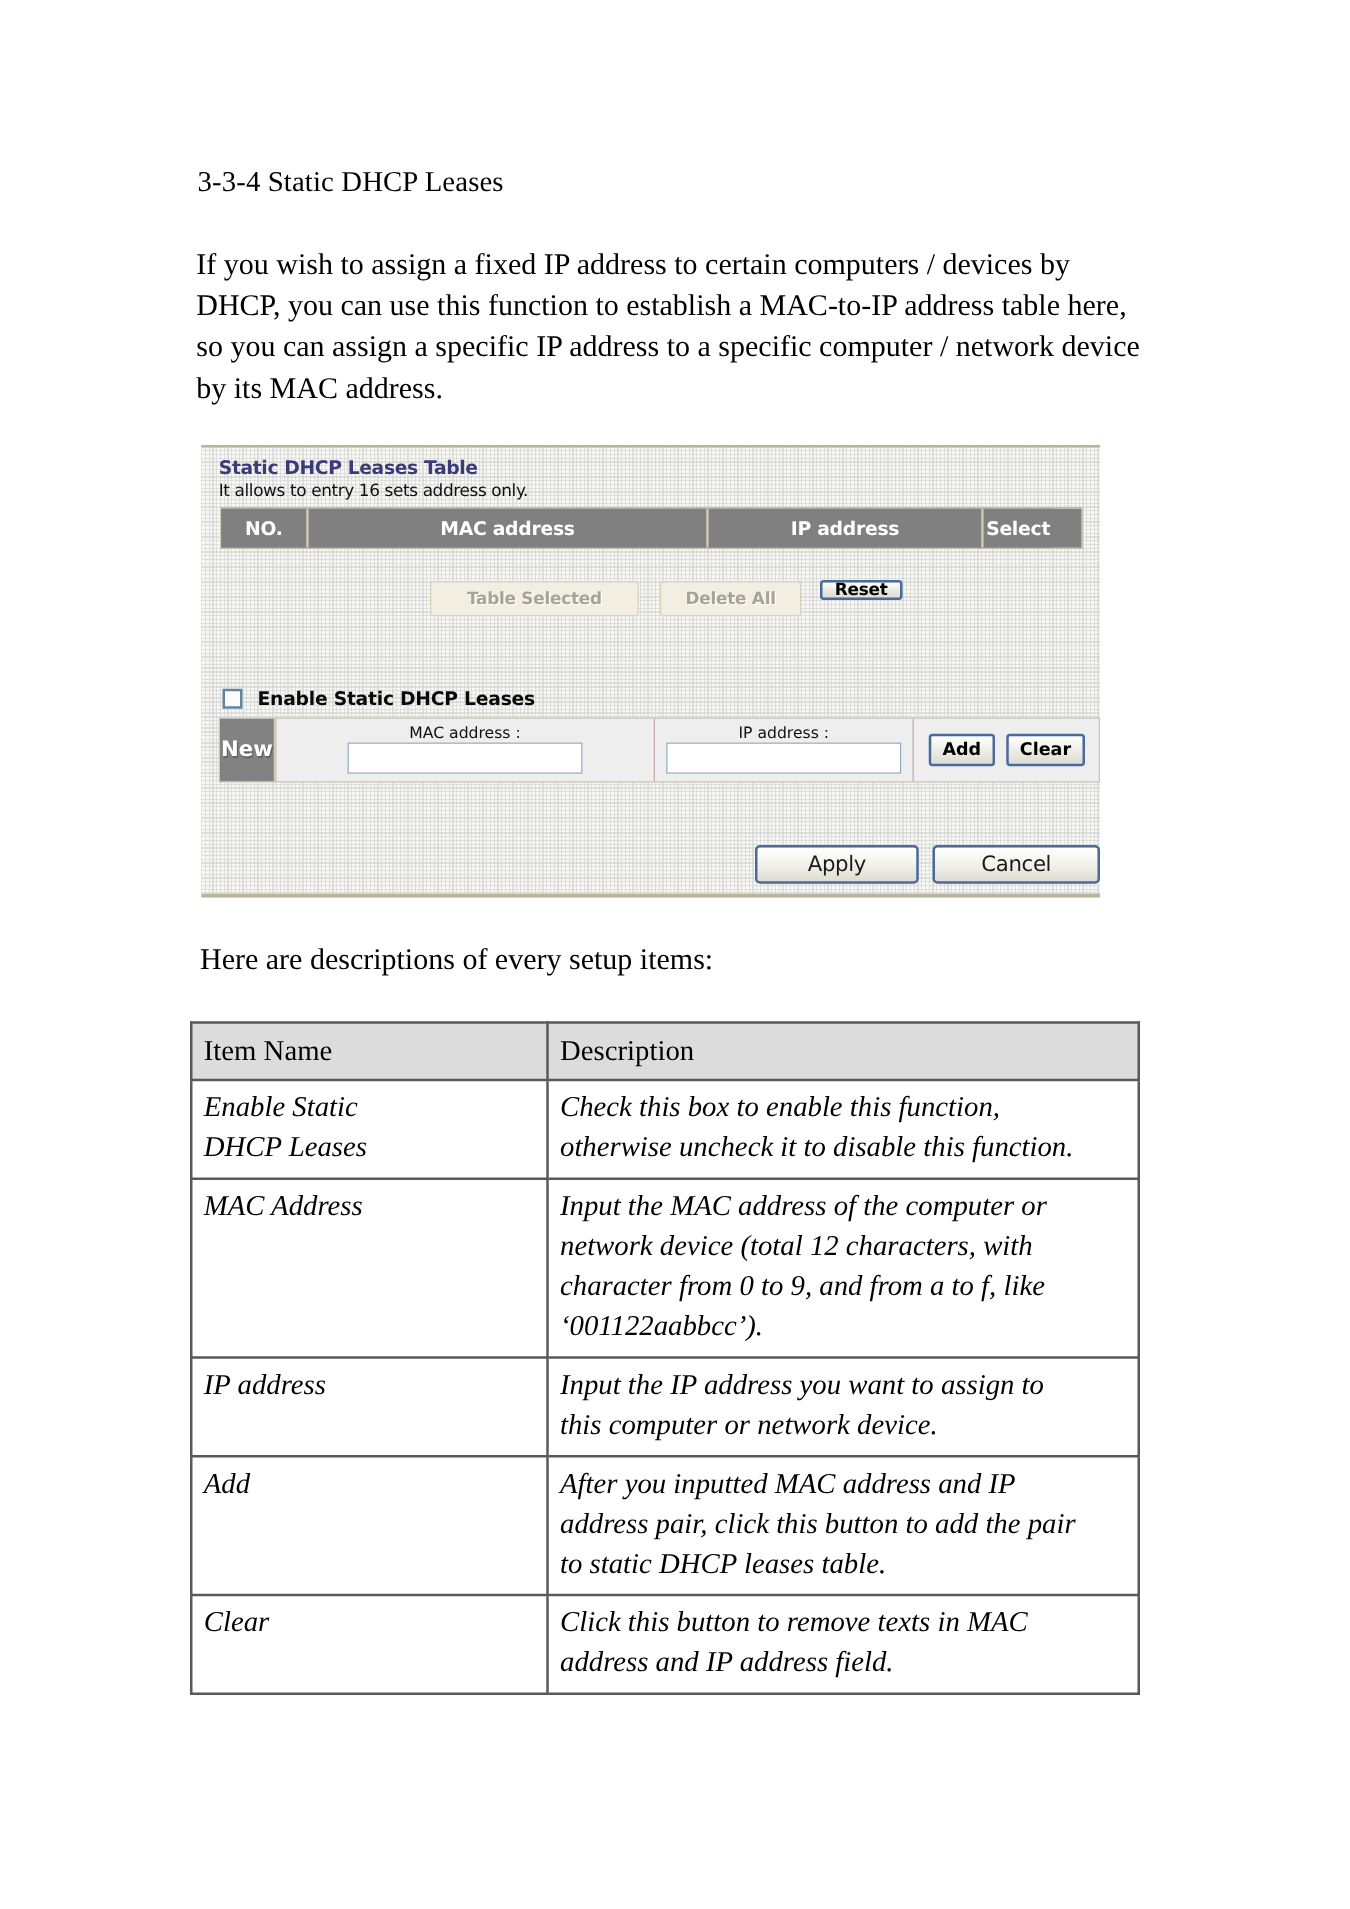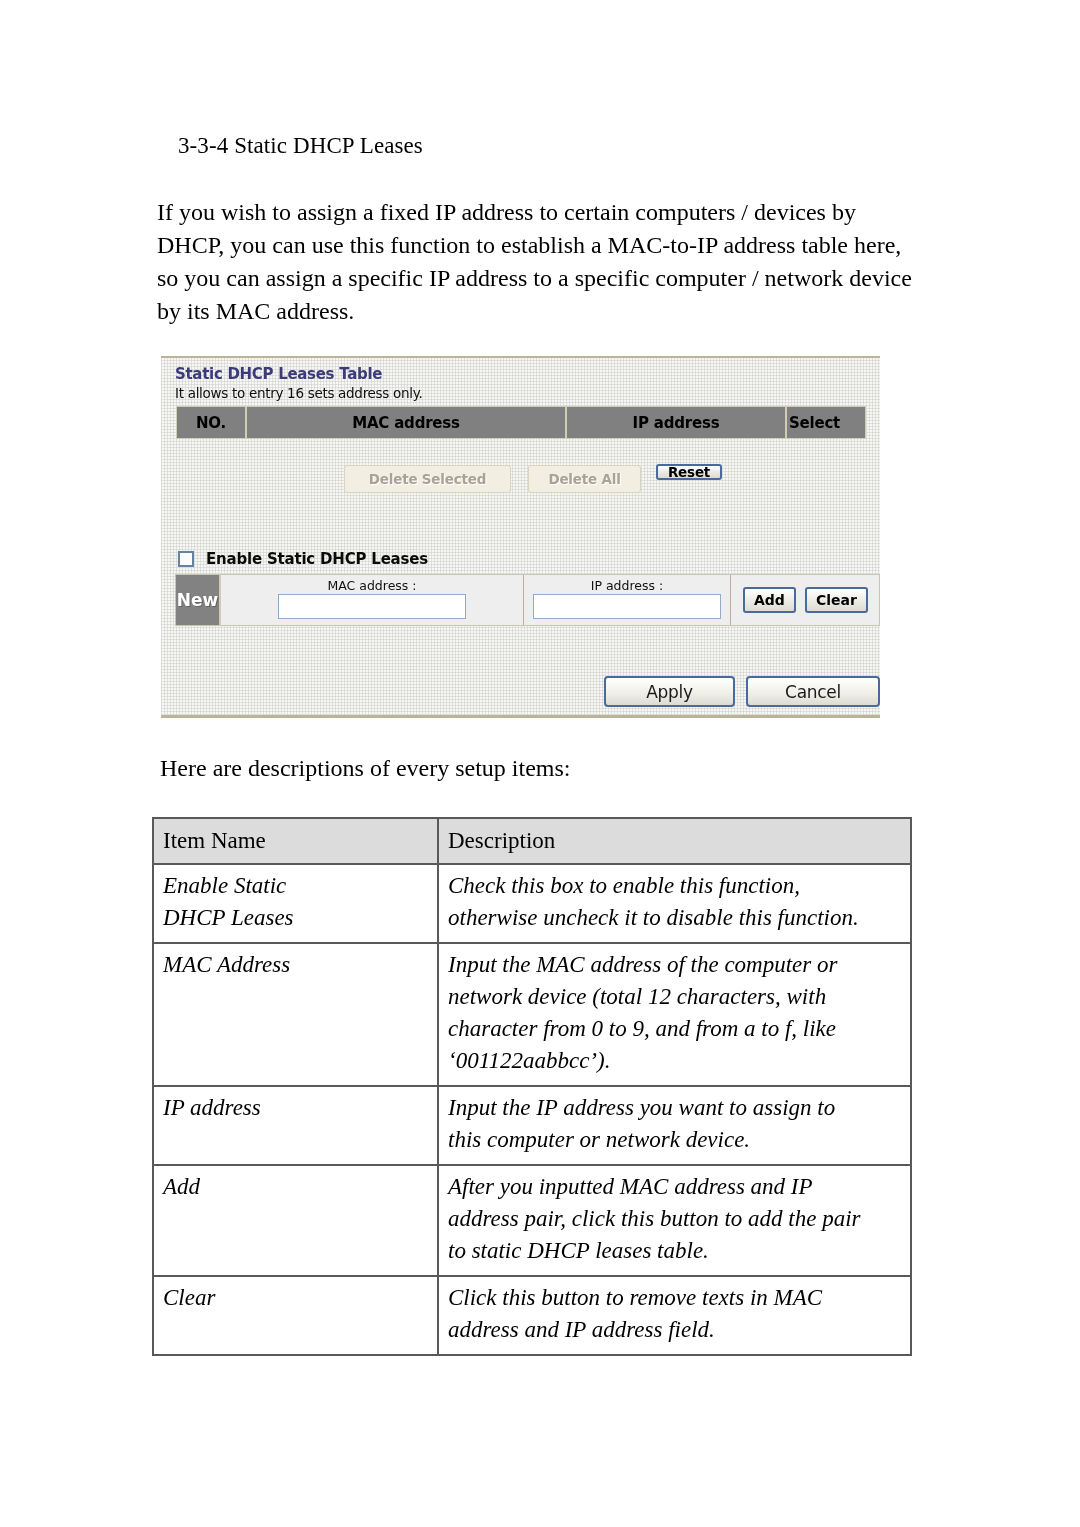--- a/index.html
+++ b/index.html
@@ -24,21 +24,20 @@
     height: 1527px;
   }
 
   .heading {
     position: absolute;
     left: 158px;
     top: 133px;
     font-size: 23px;
     letter-spacing: 0.1px;
     white-space: nowrap;
-    margin-left: 20px;
   }
 
   .para {
     position: absolute;
     left: 157px;
     top: 196px;
     width: 760px;
     font-size: 24px;
     line-height: 33px;
   }
@@ -97,21 +96,21 @@
     top: 48px;
     width: 690px;
     height: 33px;
     display: flex;
     box-sizing: border-box;
     border: 1px solid #cfcdb4;
     background: #808080;
   }
   .lease-th {
     background: #808080;
-    color: #000000;
+    color: #ffffff;
     font-size: 15px;
     font-weight: bold;
     letter-spacing: -0.2px;
     display: flex;
     align-items: center;
     justify-content: center;
     border-right: 2px solid #cfcdb4;
     box-sizing: border-box;
     height: 100%;
   }
@@ -324,21 +323,21 @@
     <div class="shot-subtitle">It allows to entry 16 sets address only.</div>
 
     <div class="lease-table">
       <div class="lease-th th-no">NO.</div>
       <div class="lease-th th-mac">MAC address</div>
       <div class="lease-th th-ip">IP address</div>
       <div class="lease-th th-select">Select</div>
     </div>
 
     <div class="btn-row">
-      <div class="ctl-btn btn-disabled" id="delete-selected-button">Delete Selected</div>
+      <div class="ctl-btn btn-disabled" id="delete-selected-button">Table Selected</div>
       <div class="ctl-btn btn-disabled" id="delete-all-button">Delete All</div>
       <div class="ctl-btn btn-enabled" id="reset-button">Reset</div>
     </div>
 
     <div class="enable-row">
       <div class="checkbox"></div>
       <div class="enable-label">Enable Static DHCP Leases</div>
     </div>
 
     <div class="new-row">

